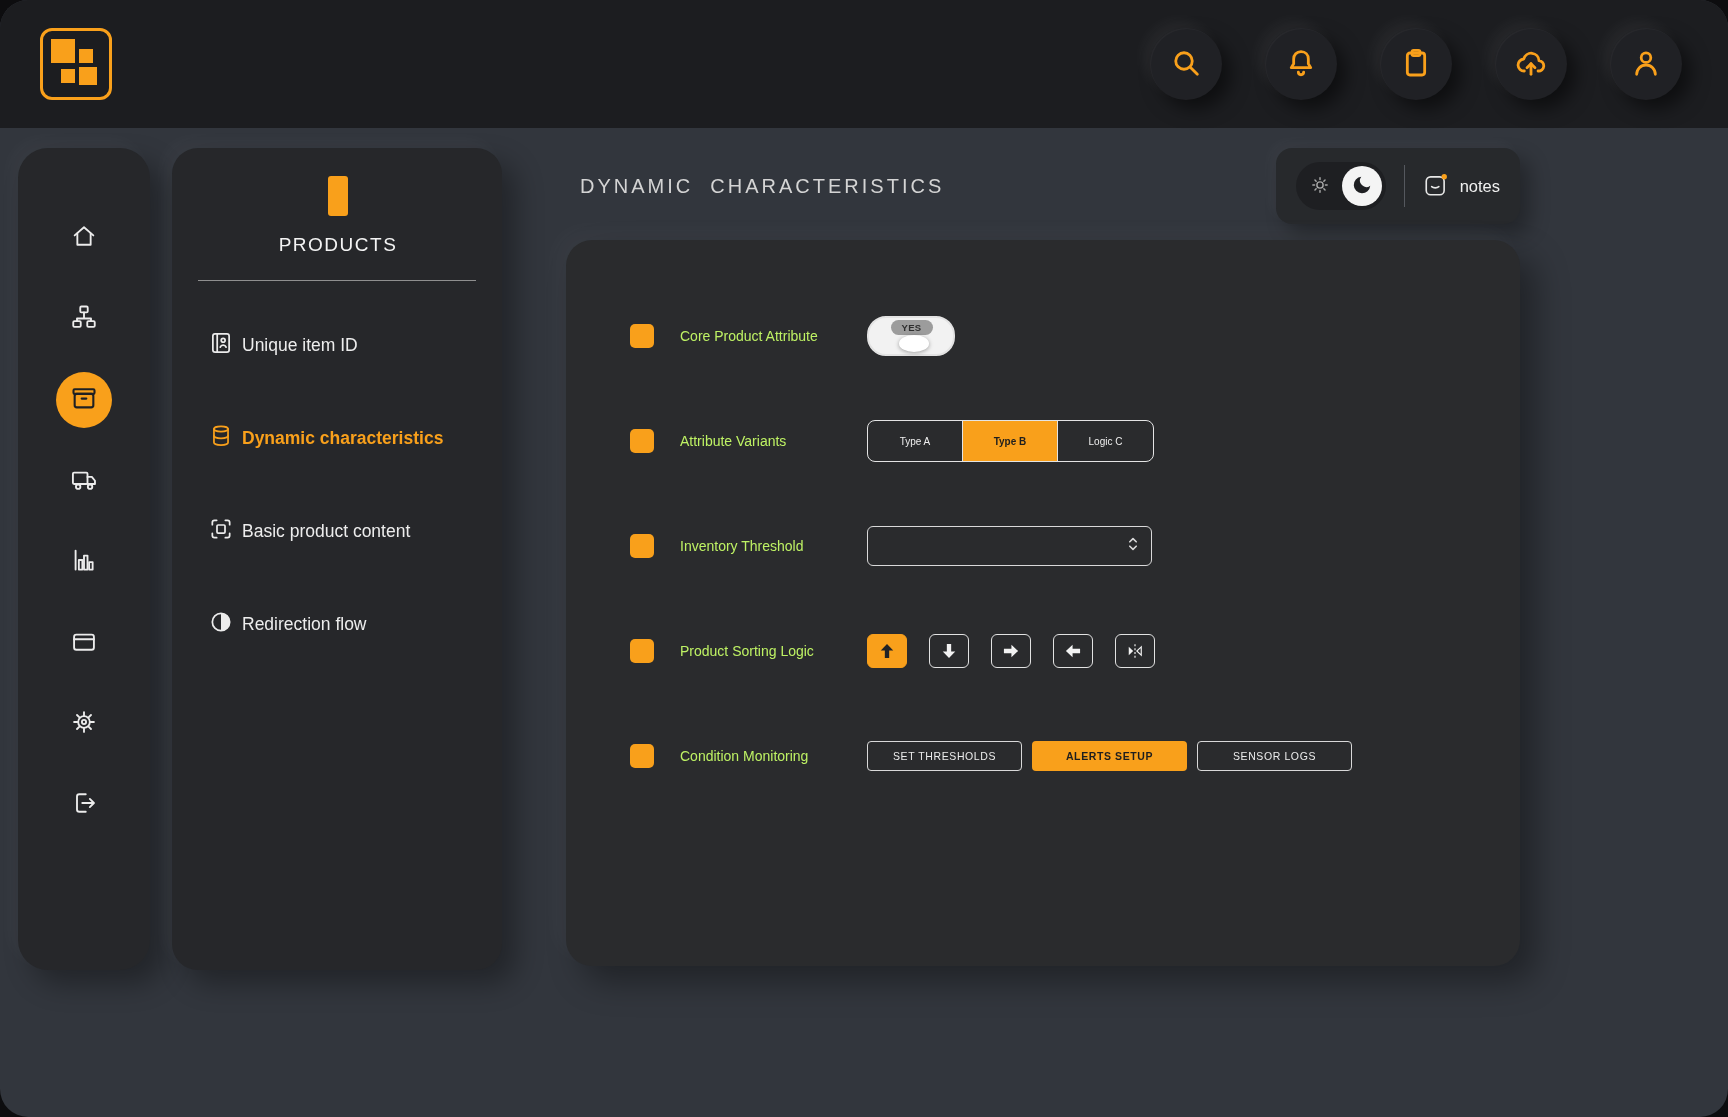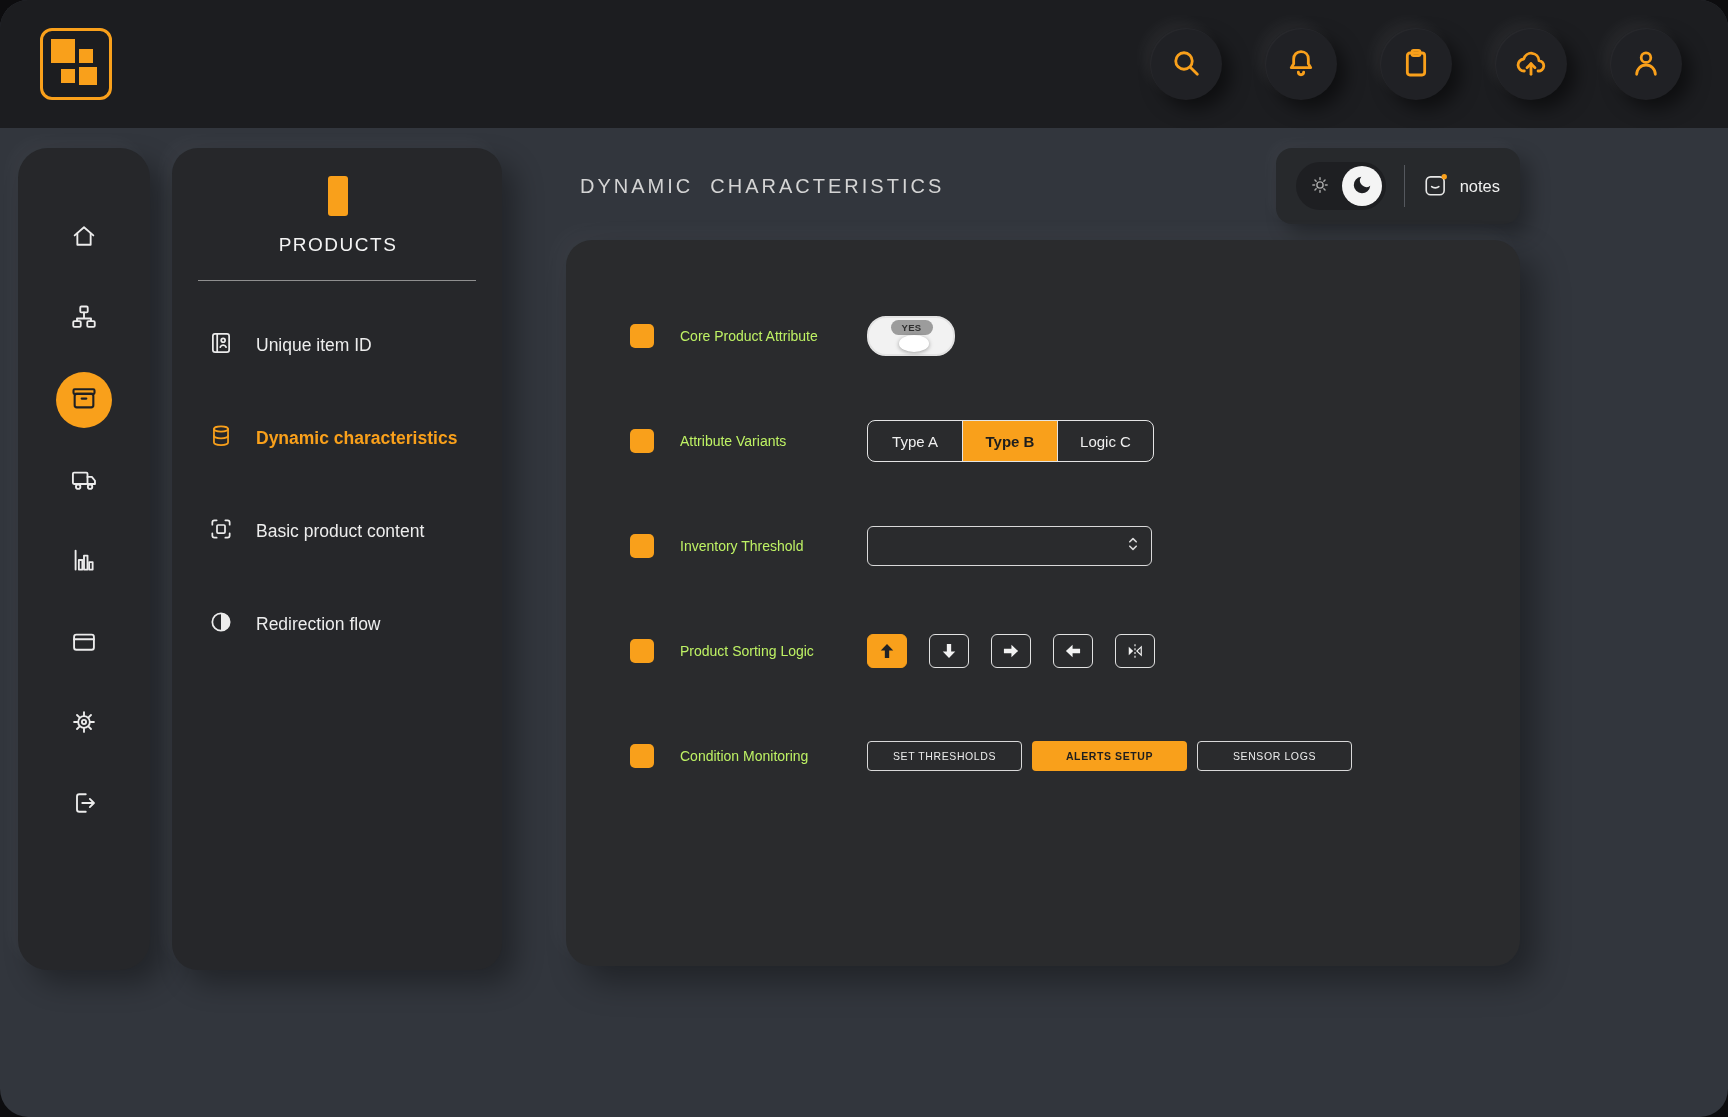--- a/index.html
+++ b/index.html
@@ -42,21 +42,21 @@
   .rail-item.active svg { stroke:#1F2023; stroke-width:1.8; }
 
   
   .panel { width:330px; height:822px; background:#26272A; border-radius:26px; margin-left:22px; flex-shrink:0;
            padding:28px 26px; box-shadow:14px 14px 28px rgba(0,0,0,.32), -8px -8px 18px rgba(255,255,255,.03); }
   .panel-head { display:flex; align-items:center; gap:18px; padding-left:2px;flex-direction:column; }
   .panel-mark { width:20px; height:40px; background:var(--accent); border-radius:3px; }
   .panel-title { font-size:19px; letter-spacing:1.5px; color:#F4F4F4; font-weight:400; }
   .panel-divider { border-bottom:1px solid #8F8F8F; margin-top:24px; }
   .menu { margin-top:40px; }
-  .menu-item { display:flex; align-items:center; gap:22px; height:48px; margin-bottom:45px;
+  .menu-item { display:flex; align-items:center; gap:8px; height:48px; margin-bottom:45px;
                padding-left:10px; cursor:pointer; }
   .menu-item svg { stroke:#ECECEC; fill:none; stroke-width:1.6; stroke-linecap:round; stroke-linejoin:round; }
   .menu-label { font-size:17.5px; color:#EDEDED; }
   .menu-item.active .menu-label { color:var(--accent); font-weight:700; }
   .menu-item.active svg { stroke:var(--accent); }
 
   
   .main { flex:1; display:flex; flex-direction:column; padding-left:64px; padding-right:208px; }
   .main-top { height:76px; display:flex; align-items:center; justify-content:space-between; }
   .page-title { font-size:20px; letter-spacing:3px; color:#D4D4D4; font-weight:500;
@@ -87,21 +87,21 @@
   .toggle { width:88px; height:40px; border-radius:19px; background:#F2F2F2; border:2px solid #E3E3E3;
             display:flex; align-items:center; padding:2px; cursor:pointer;flex-direction:column; }
   .toggle-seg { width:42px; height:28px; background:#9C9C9C; border-radius:14px; color:#2E2E2E;
                 font-size:9.5px; font-weight:700; display:flex; align-items:center; justify-content:center;
                 letter-spacing:.3px; margin-left:1px; }
   .toggle-knob { width:30px; height:30px; border-radius:50%; background:#FFFFFF; margin-left:6px;
                  box-shadow:0 1px 4px rgba(0,0,0,.35); }
 
   
   .seg { display:flex; border:1px solid #E4E4E4; border-radius:8px; overflow:hidden; height:42px; }
-  .seg-btn { width:95px; background:transparent; color:#EFEFEF; font-size:15px; border:none;
+  .seg-btn { width:95px; background:transparent; color:#EFEFEF; font-size:10px; border:none;
              border-right:1px solid #E4E4E4; cursor:pointer; font-family:inherit; }
   .seg-btn:last-child { border-right:none; }
   .seg-btn.selected { background:var(--accent); color:#1E1E1E; font-weight:700; }
 
   
   .select { width:285px; height:40px; border:1px solid #D9D9D9; border-radius:6px; display:flex;
             align-items:center; justify-content:space-between; padding:0 10px 0 12px; cursor:pointer; }
   .select svg { stroke:#D9D9D9; fill:none; stroke-width:1.6; stroke-linecap:round; stroke-linejoin:round; }
   .select-value { color:#EDEDED; font-size:14px; }
 

